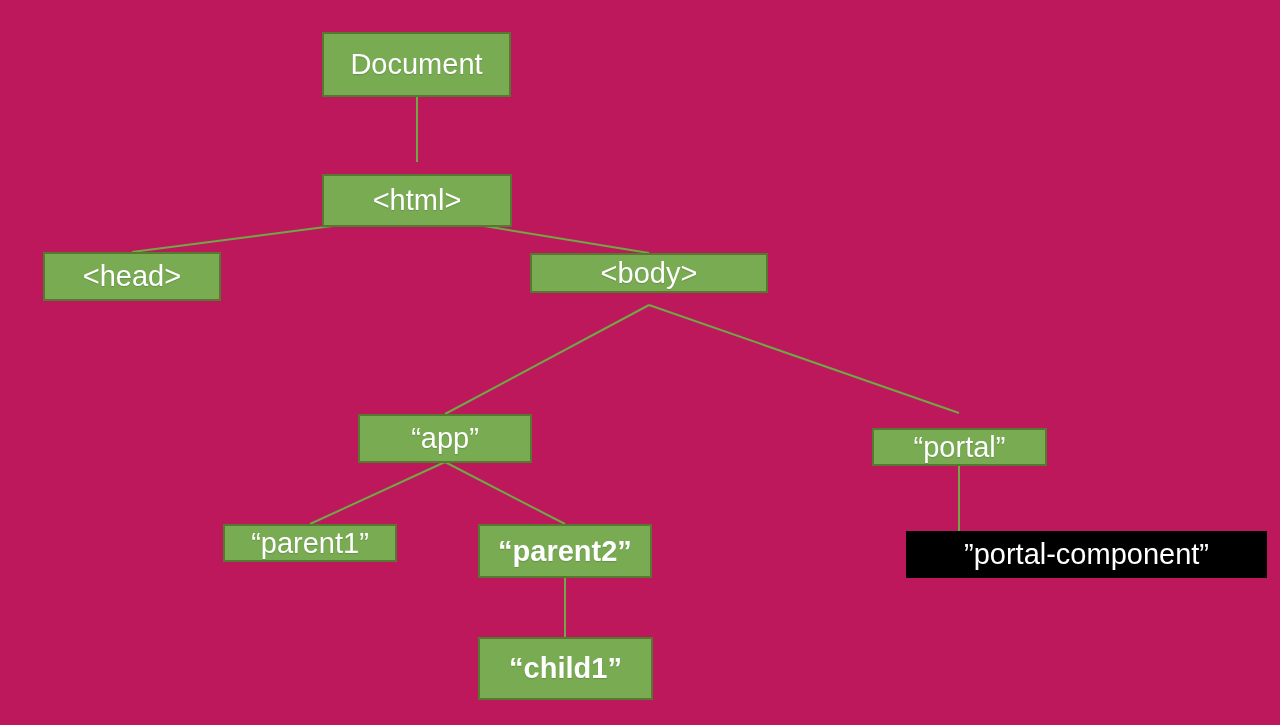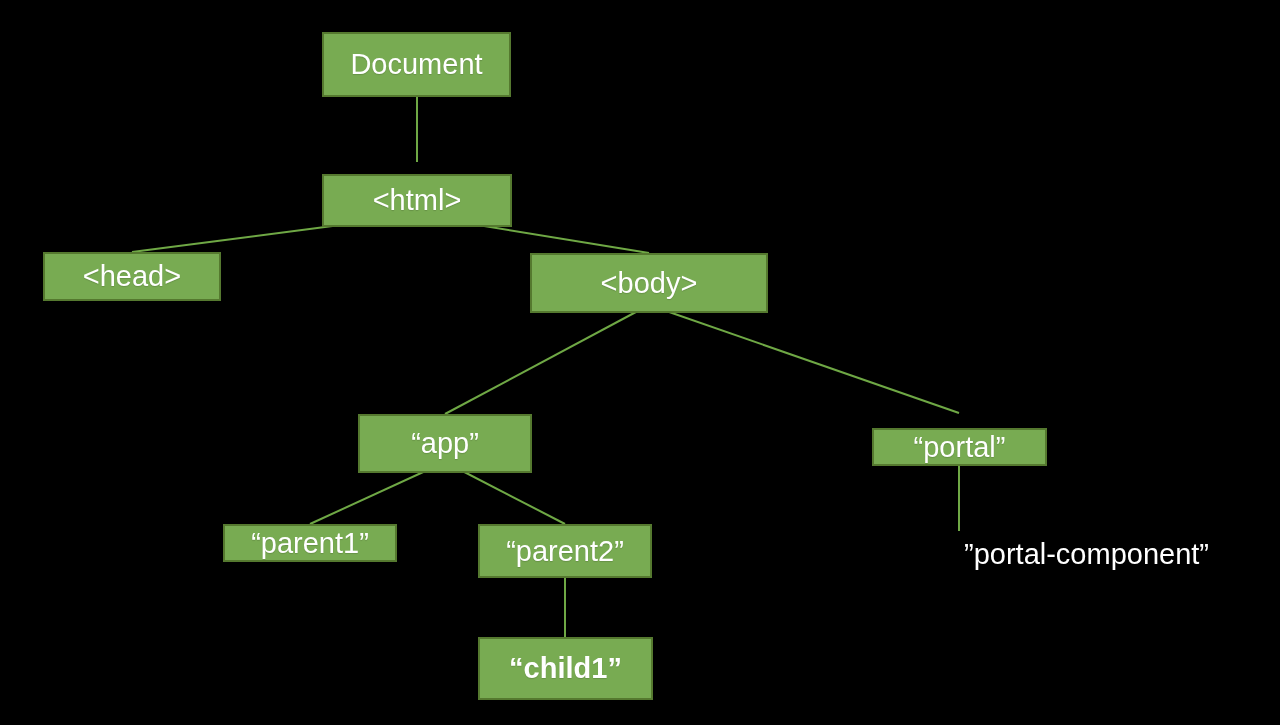--- a/index.html
+++ b/index.html
@@ -37,37 +37,37 @@
     border-width: 2px;
   }
   .node.black {
     border: none;
     margin-left: 34px;
   }
 </style>
 </head>
 <body>
 
-<div class="stage" style="background: #000000;">
+<div class="stage" style="background: #be185d;">
   <svg id="edges" viewBox="0 0 1280 725">
       <line x1="417" y1="97" x2="417" y2="162" stroke="#6FA845" stroke-width="2"></line>
       <line x1="417" y1="215" x2="132" y2="252" stroke="#6FA845" stroke-width="2"></line>
       <line x1="417" y1="215" x2="649" y2="253" stroke="#6FA845" stroke-width="2"></line>
       <line x1="649" y1="305" x2="445" y2="414" stroke="#6FA845" stroke-width="2"></line>
       <line x1="649" y1="305" x2="959" y2="413" stroke="#6FA845" stroke-width="2"></line>
       <line x1="445" y1="462" x2="310" y2="524" stroke="#6FA845" stroke-width="2"></line>
       <line x1="445" y1="462" x2="565" y2="524" stroke="#6FA845" stroke-width="2"></line>
       <line x1="565" y1="578" x2="565" y2="637" stroke="#6FA845" stroke-width="2"></line>
       <line x1="959" y1="463" x2="959" y2="531" stroke="#6FA845" stroke-width="2"></line>
     </svg>
   <div id="nodes">
       <div class="node green" style="left: 322px; top: 32px; width: 189px; height: 65px; color: rgb(255, 255, 255); background: rgb(120, 171, 82); border-color: rgb(85, 121, 47);">Document</div>
       <div class="node green" style="left: 322px; top: 174px; width: 190px; height: 53px; color: rgb(255, 255, 255); background: rgb(120, 171, 82); border-color: rgb(85, 121, 47);">&lt;html&gt;</div>
       <div class="node green" style="left: 43px; top: 252px; width: 178px; height: 49px; color: rgb(255, 255, 255); background: rgb(120, 171, 82); border-color: rgb(85, 121, 47);">&lt;head&gt;</div>
-      <div class="node green" style="left: 530px; top: 253px; width: 238px; height: 60px; color: rgb(255, 255, 255); background: rgb(120, 171, 82); border-color: rgb(85, 121, 47);">&lt;body&gt;</div>
-      <div class="node green" style="left: 358px; top: 414px; width: 174px; height: 59px; color: rgb(255, 255, 255); background: rgb(120, 171, 82); border-color: rgb(85, 121, 47);">“app”</div>
+      <div class="node green" style="left: 530px; top: 253px; width: 238px; height: 40px; color: rgb(255, 255, 255); background: rgb(120, 171, 82); border-color: rgb(85, 121, 47);">&lt;body&gt;</div>
+      <div class="node green" style="left: 358px; top: 414px; width: 174px; height: 49px; color: rgb(255, 255, 255); background: rgb(120, 171, 82); border-color: rgb(85, 121, 47);">“app”</div>
       <div class="node green" style="left: 872px; top: 428px; width: 175px; height: 38px; color: rgb(255, 255, 255); background: rgb(120, 171, 82); border-color: rgb(85, 121, 47);">“portal”</div>
       <div class="node green" style="left: 223px; top: 524px; width: 174px; height: 38px; color: rgb(255, 255, 255); background: rgb(120, 171, 82); border-color: rgb(85, 121, 47);">“parent1”</div>
-      <div class="node green" style="left: 478px; top: 524px; width: 174px; height: 54px; color: rgb(255, 255, 255); background: rgb(120, 171, 82); border-color: rgb(85, 121, 47);">“parent2”</div>
+      <div class="node green" style="left: 478px; top: 524px; width: 174px; height: 54px; color: rgb(255, 255, 255); background: rgb(120, 171, 82); border-color: rgb(85, 121, 47); font-weight: bold;">“parent2”</div>
       <div class="node green" style="left: 478px; top: 637px; width: 175px; height: 63px; color: rgb(255, 255, 255); background: rgb(120, 171, 82); border-color: rgb(85, 121, 47); font-weight: bold;">“child1”</div>
       <div class="node black" style="left: 872px; top: 531px; width: 361px; height: 47px; color: rgb(255, 255, 255); background: rgb(0, 0, 0);">”portal-component”</div>
     </div>
 </div>
 
 </body></html>

